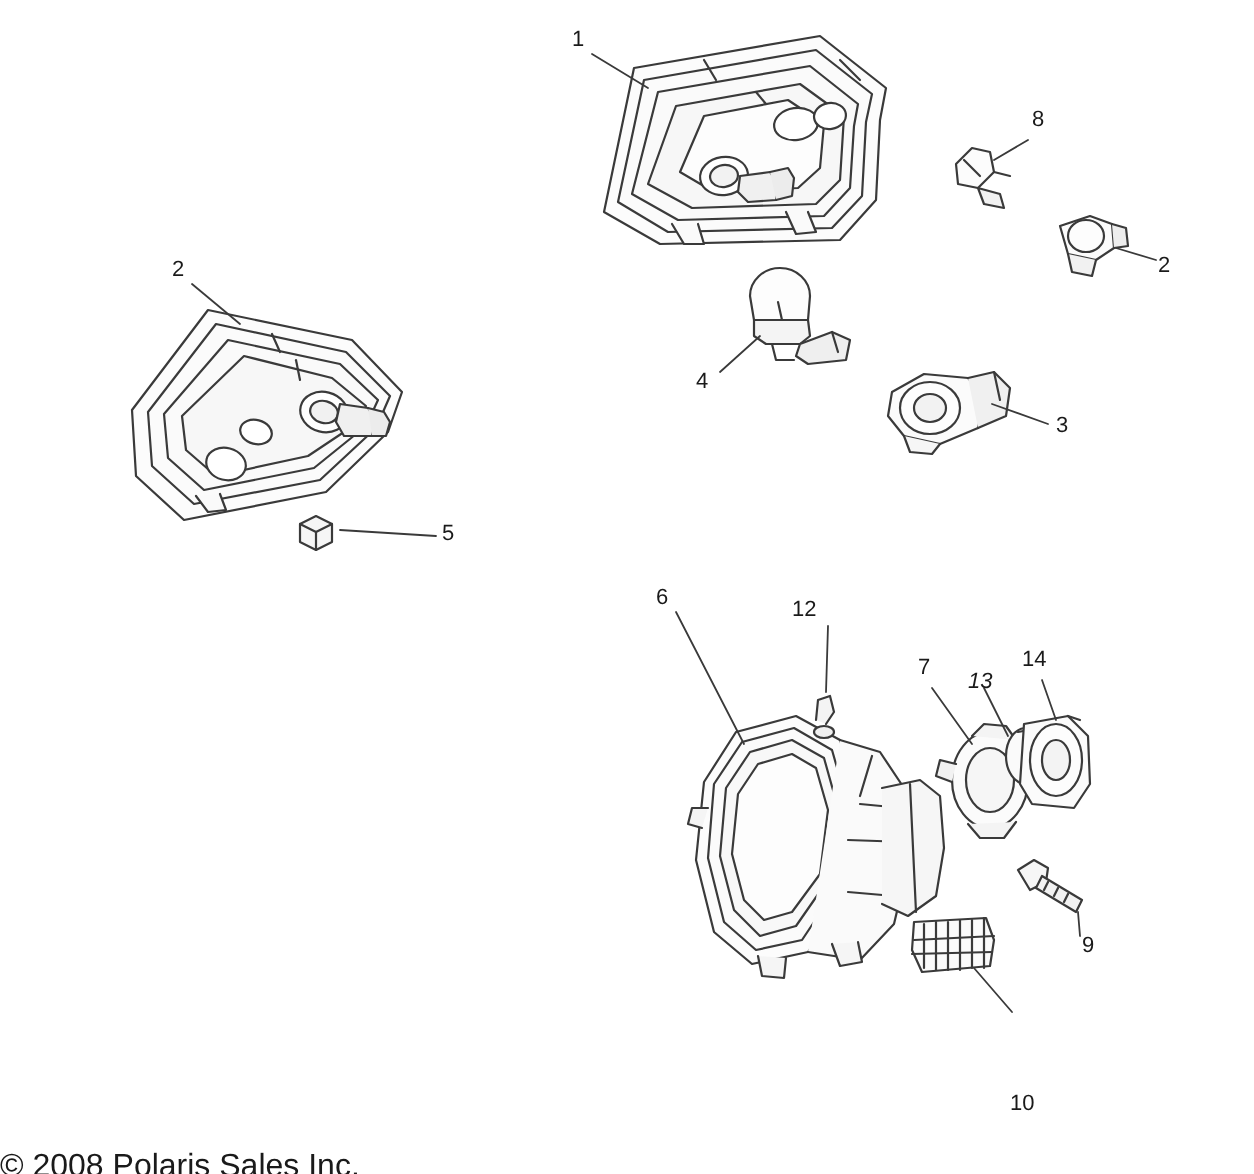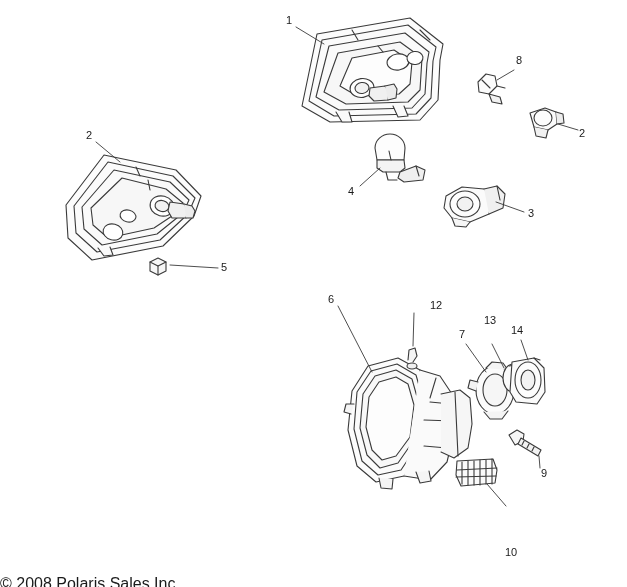--- a/index.html
+++ b/index.html
@@ -226,19 +226,19 @@
   <div class="callout" style="left:86px;  top:130px;">2</div>
   <div class="callout" style="left:528px; top:208px;">3</div>
   <div class="callout" style="left:348px; top:186px;">4</div>
   <div class="callout" style="left:221px; top:262px;">5</div>
   <div class="callout" style="left:328px; top:294px;">6</div>
   <div class="callout" style="left:459px; top:329px;">7</div>
   <div class="callout" style="left:516px; top:55px;">8</div>
   <div class="callout" style="left:541px; top:468px;">9</div>
   <div class="callout" style="left:505px; top:507px;margin-top:40px;">10</div>
   <div class="callout" style="left:579px; top:128px;">2</div>
-  <div class="callout" style="left:430px; top:300px;text-align:right;">12</div>
-  <div class="callout" style="left:484px; top:315px;">13</div>
+  <div class="callout" style="left:396px; top:300px;text-align:right;">12</div>
+  <div class="callout" style="left:484px; top:336px;font-style:italic;">13</div>
   <div class="callout" style="left:511px; top:325px;">14</div>
 
   <div id="copyright">© 2008 Polaris Sales Inc.</div>
 
 </div>
 
 </body></html>

